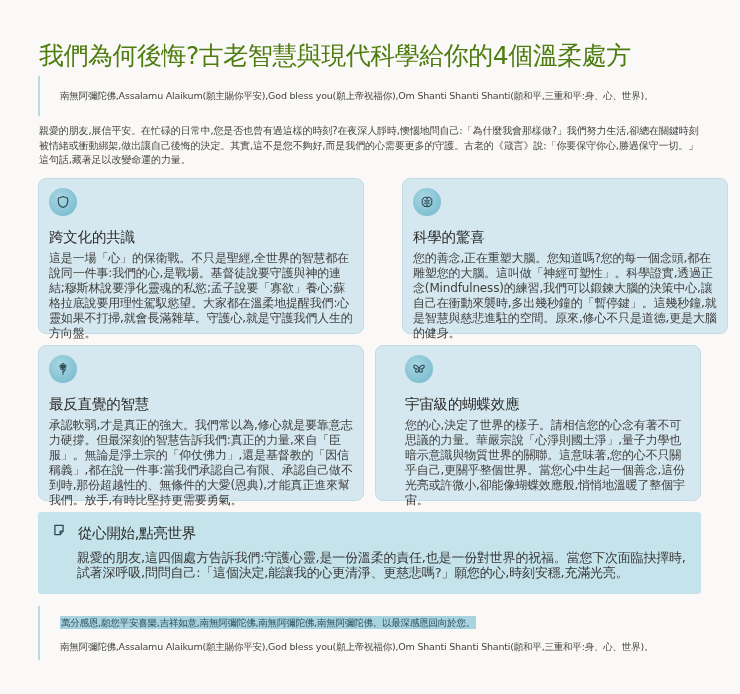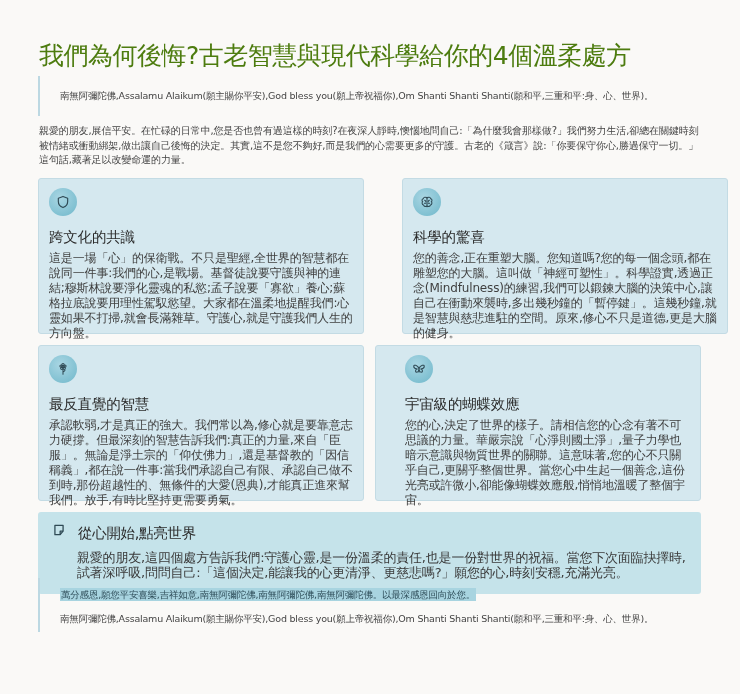--- a/index.html
+++ b/index.html
@@ -20,21 +20,21 @@
     .blessing-top { top: 76px; height: 40px; }
     .blessing-top p { font-size: 9.5px; line-height: 14px; margin-top: 13px; color: #444; letter-spacing: -0.2px; }
 
     .intro {
       position: absolute; left: 39px; top: 124px; width: 665px;
       font-size: 10px; line-height: 14.5px; color: #444; letter-spacing: -0.1px;
     }
 
     .card {
       position: absolute; width: 326px; height: 156px;
-      background: #d5e8ef; border: 1px solid #c3dbe4; border-radius: 3px;
+      background: #d5e8ef; border: 1px solid #c3dbe4; border-radius: 8px;
       padding: 9px 10px;
     }
     .card .icon-circle {
       width: 28px; height: 28px; border-radius: 50%;
       background: radial-gradient(circle at 40% 35%, #a9d6e3, #6fb7ca);
       display: flex; align-items: center; justify-content: center;
     }
     .card .icon-circle svg { width: 14px; height: 14px; }
     .card h2 {
       font-size: 14.5px; line-height: 20px; font-weight: normal; color: #2b2b2b;
@@ -54,21 +54,21 @@
       background: #c5e3ea; border-radius: 3px; padding: 11px 12px;
     }
     .callout-header { display: flex; }
     .callout-header svg { width: 14px; height: 14px; margin-right: 12px; margin-left: 2px; }
     .callout-header h3 { font-size: 14.5px; font-weight: normal; color: #2b2b2b; line-height: 20px; letter-spacing: -0.3px; }
     .callout p {
       font-size: 13px; line-height: 15px; color: #3a3a3a; margin-top: 7px; margin-left: 27px;
       letter-spacing: -0.2px;
     }
 
-    .blessing-bottom { top: 578px; height: 54px; }
+    .blessing-bottom { top: 606px; height: 54px; }
     .blessing-bottom .highlight {
       display: inline-block; font-size: 9.5px; line-height: 13px;
       background: #a8d4e0; color: #2f4e5a; margin-top: 10px; padding: 0 1px; letter-spacing: -0.2px;
     }
     .blessing-bottom p.second { font-size: 9.5px; line-height: 14px; margin-top: 10px; color: #444; letter-spacing: -0.2px; }
   </style>
 </head>
 <body>
 
 <h1 class="page-title">我們為何後悔?古老智慧與現代科學給你的4個溫柔處方</h1>

